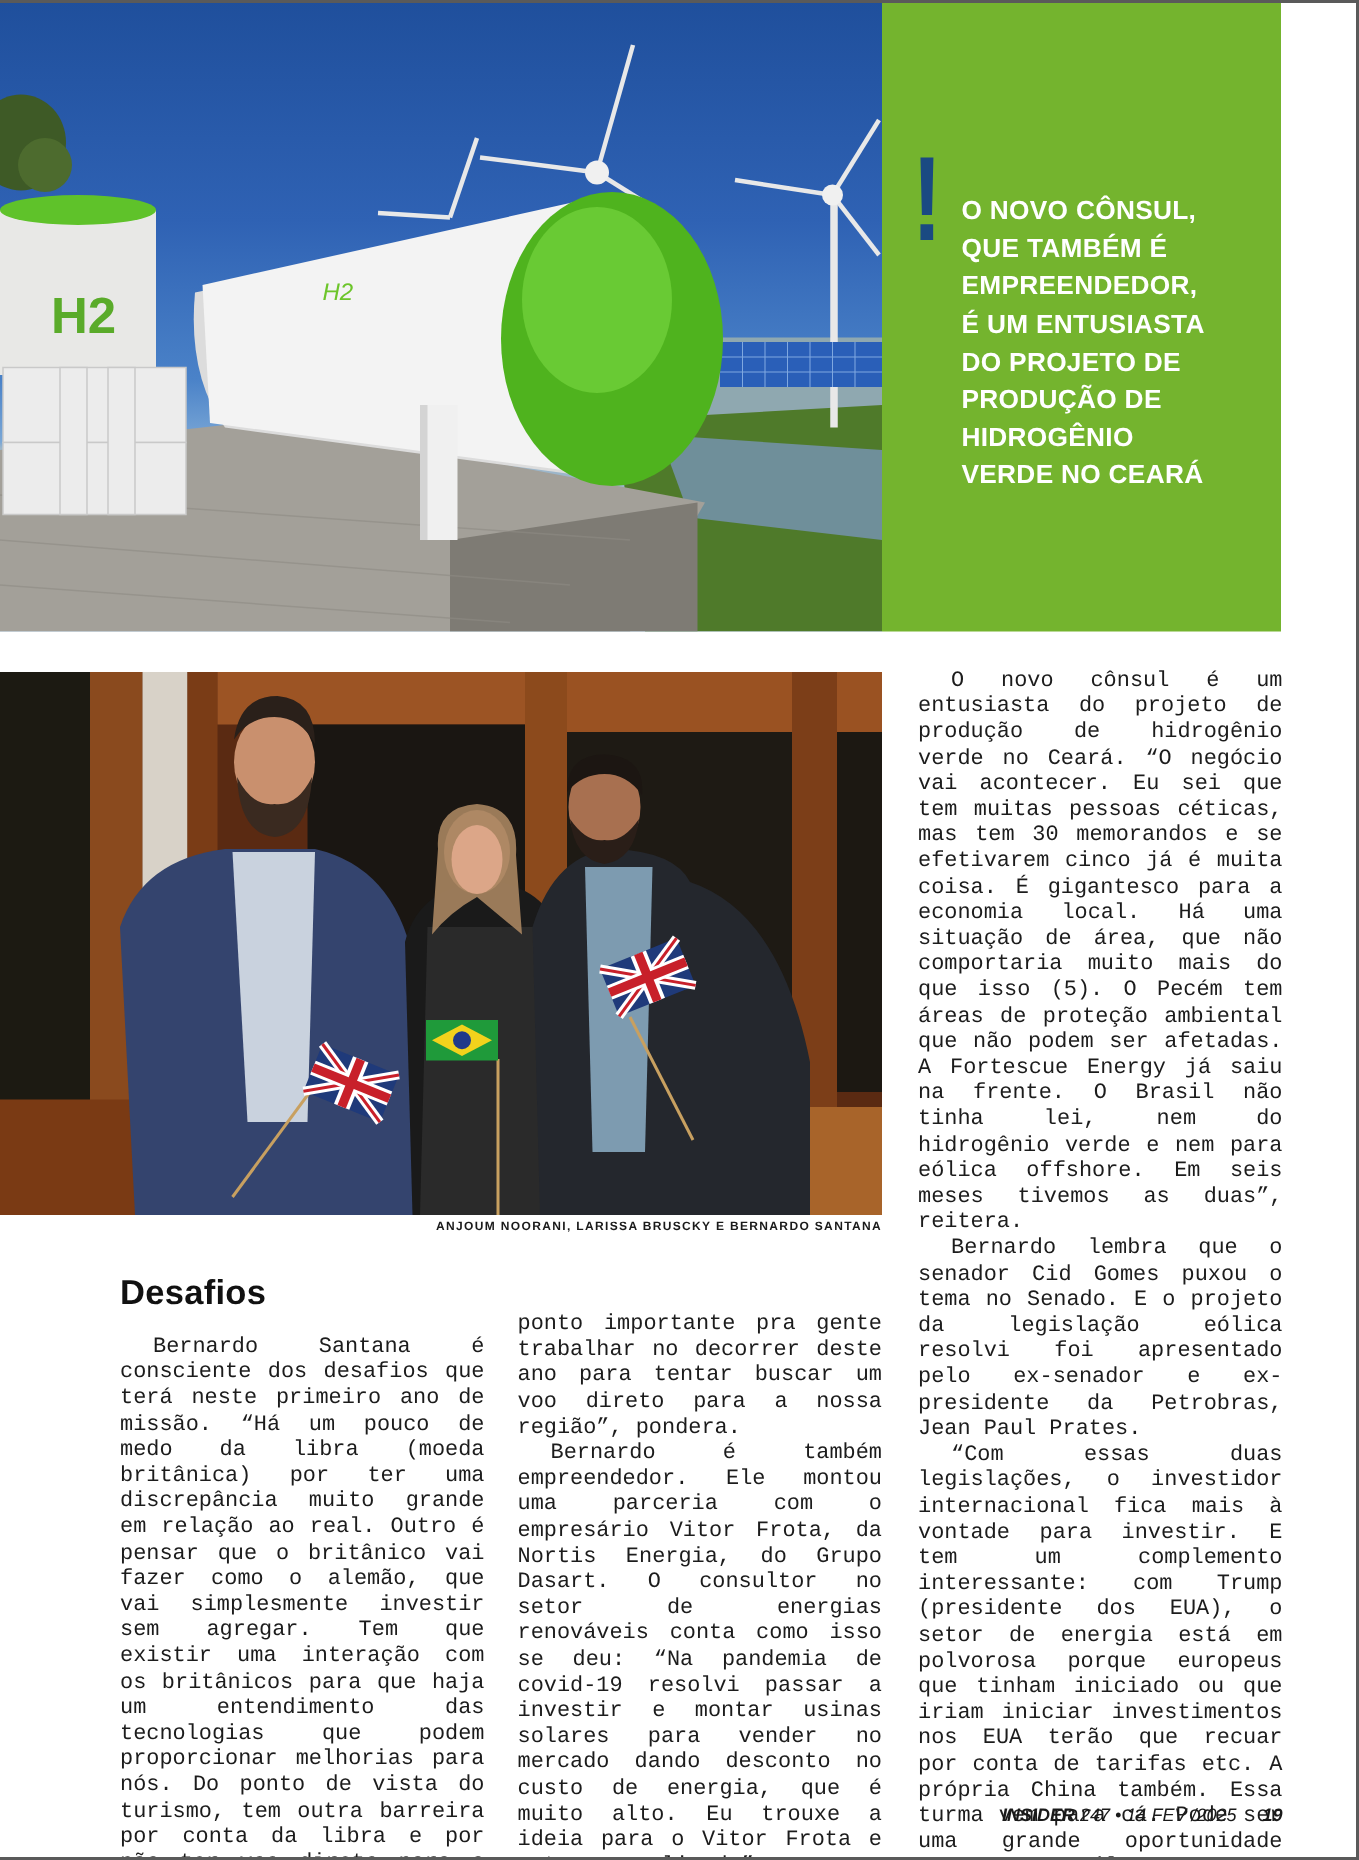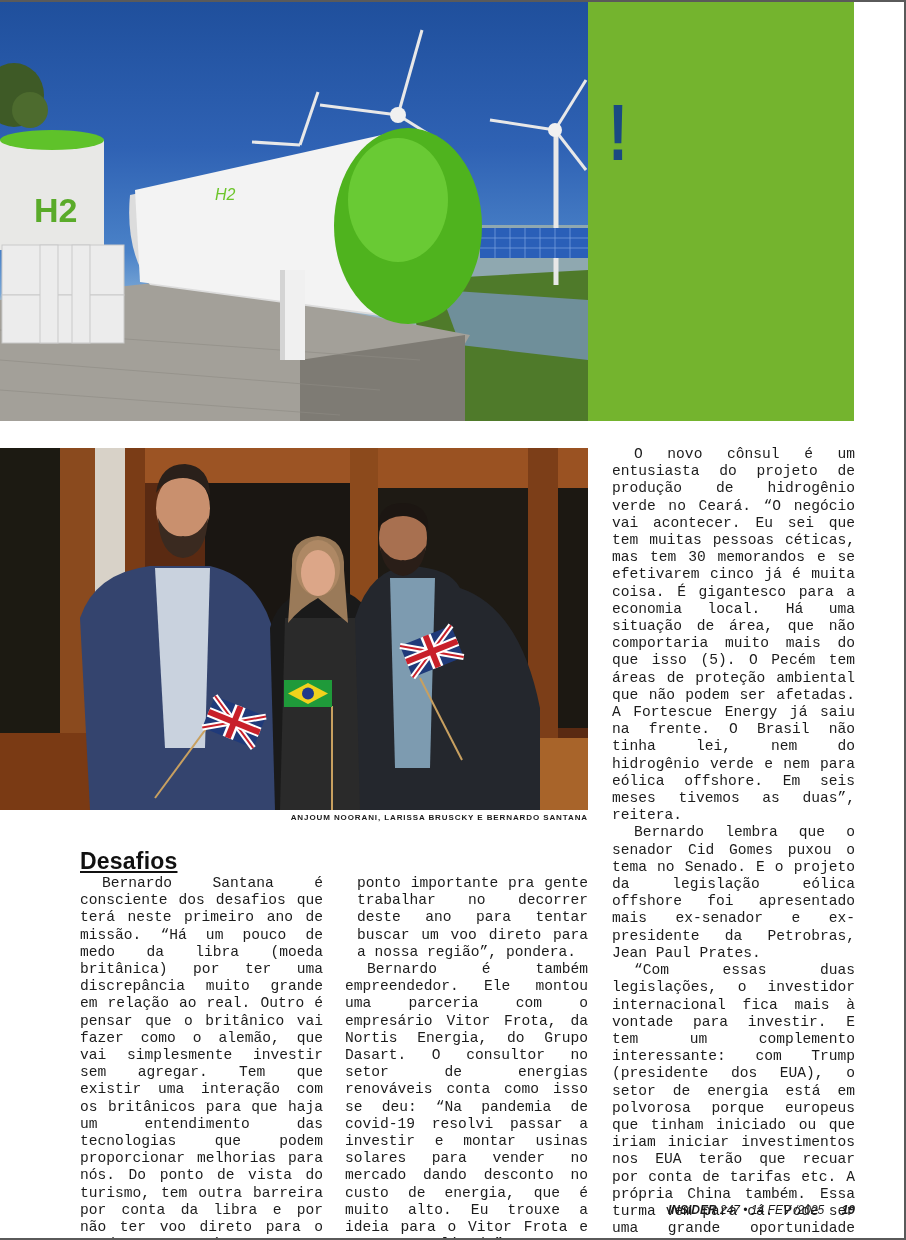--- a/index.html
+++ b/index.html
@@ -18,27 +18,27 @@
     .pq-text { position: absolute; left: 53px; top: 128px; width: 205px; font-family: "Liberation Sans", sans-serif; font-weight: bold; font-size: 17.5px; line-height: 25.2px; color: #ffffff; letter-spacing: 0.2px; white-space: pre-line; }
 
     
     .photo { position: absolute; left: 0; top: 448px; width: 588px; height: 362px; overflow: hidden; background: #2a1810; }
     .photo svg { position: absolute; left: 0; top: 0; }
     .caption { position: absolute; right: 318px; top: 813px; font-family: Liberation Sans, sans-serif; font-weight: bold; font-size: 8px; letter-spacing: 0.9px; color: #1a1a1a; white-space: nowrap; }
 
     
     .col { position: absolute; font-family: "Liberation Sans", sans-serif; font-size: 14.6px; line-height: 17.2px; color: #1c1c1c; text-align: justify; }
     .col p { text-indent: 22px; font-family: Liberation Mono, monospace; }
-    .col p.cont { text-indent: 0; margin-left: 12px; }
+    .col p.cont { text-indent: 0; }
     .heading { font-family: "Liberation Sans", sans-serif; font-weight: bold; font-size: 23px; line-height: 26px; color: #111; letter-spacing: 0.2px; }
     .col1 { left: 80px; top: 848px; width: 243px; }
     .col2 { left: 345px; top: 875px; width: 243px; }
     .col3 { left: 612px; top: 446px; width: 243px; }
     .col3 .heading { margin-bottom: 1px; }
-    .col1 .heading { margin-bottom: 1px; text-decoration: underline; }
+    .col1 .heading { margin-bottom: 16px; }
     .end-mark { display: inline-block; width: 9px; height: 9px; border-radius: 50%; background: #222; color: #fff; font-size: 7px; line-height: 9px; text-align: center; vertical-align: 0px; margin-left: 2px; text-indent: 0; }
 
     
     .footer { position: absolute; top: 1203px; right: 51px; font-family: "Liberation Sans", sans-serif; font-size: 12px; color: #1a1a1a; white-space: nowrap; font-style: italic; }
     .footer .mag { font-weight: bold; }
     .footer .pg { font-weight: bold; margin-left: 14px; }
   </style>
 </head>
 <body>
 
@@ -108,20 +108,28 @@
     <ellipse cx="398" cy="200" rx="50" ry="62" fill="#6fd03a" opacity="0.8"></ellipse>
     <text x="215" y="200" font-family="Liberation Sans, sans-serif" font-style="italic" font-size="16" fill="#6cc52a">H2</text>
 
     <rect x="280" y="270" width="25" height="90" fill="#f0f0f0"></rect>
     <rect x="280" y="270" width="5" height="90" fill="#d4d4d4"></rect>
   </svg>
 </div>
 
 <div class="pullquote">
   <div class="pq-bang">!</div>
+  <div class="pq-text">O NOVO CÔNSUL,
+QUE TAMBÉM É
+EMPREENDEDOR,
+É UM ENTUSIASTA
+DO PROJETO DE
+PRODUÇÃO DE
+HIDROGÊNIO
+VERDE NO CEARÁ</div>
 </div>
 
 <div class="photo">
   <svg width="588" height="362" viewBox="0 0 588 362">
 
     <rect x="0" y="0" width="588" height="362" fill="#5a2a12"></rect>
     <rect x="0" y="0" width="60" height="362" fill="#1c1a12"></rect>
     <rect x="60" y="0" width="35" height="362" fill="#8a4a1e"></rect>
     <rect x="95" y="0" width="30" height="362" fill="#d8d2c8"></rect>
     <rect x="125" y="0" width="20" height="362" fill="#7a3c16"></rect>
@@ -203,21 +211,21 @@
   <p>Bernardo Santana é consciente dos desafios que terá neste primeiro ano de missão. “Há um pouco de medo da libra (moeda britânica) por ter uma discrepância muito grande em relação ao real. Outro é pensar que o britânico vai fazer como o alemão, que vai simplesmente investir sem agregar. Tem que existir uma interação com os britânicos para que haja um entendimento das tecnologias que podem proporcionar melhorias para nós. Do ponto de vista do turismo, tem outra barreira por conta da libra e por não ter voo direto para o Nordeste. Este é um</p>
 </div>
 
 <div class="col col2">
   <p class="cont">ponto importante pra gente trabalhar no decorrer deste ano para tentar buscar um voo direto para a nossa região”, pondera.</p>
   <p>Bernardo é também empreendedor. Ele montou uma parceria com o empresário Vitor Frota, da Nortis Energia, do Grupo Dasart. O consultor no setor de energias renováveis conta como isso se deu: “Na pandemia de covid-19 resolvi passar a investir e montar usinas solares para vender no mercado dando desconto no custo de energia, que é muito alto. Eu trouxe a ideia para o Vitor Frota e estamos ampliando”.</p>
 </div>
 
 <div class="col col3">
   <p>O novo cônsul é um entusiasta do projeto de produção de hidrogênio verde no Ceará. “O negócio vai acontecer. Eu sei que tem muitas pessoas céticas, mas tem 30 memorandos e se efetivarem cinco já é muita coisa. É gigantesco para a economia local. Há uma situação de área, que não comportaria muito mais do que isso (5). O Pecém tem áreas de proteção ambiental que não podem ser afetadas. A Fortescue Energy já saiu na frente. O Brasil não tinha lei, nem do hidrogênio verde e nem para eólica offshore. Em seis meses tivemos as duas”, reitera.</p>
-  <p>Bernardo lembra que o senador Cid Gomes puxou o tema no Senado. E o projeto da legislação eólica offshore foi apresentado mais ex-senador e ex-presidente da Petrobras, Jean Paul Prates.</p>
+  <p>Bernardo lembra que o senador Cid Gomes puxou o tema no Senado. E o projeto da legislação eólica resolvi foi apresentado pelo ex-senador e ex-presidente da Petrobras, Jean Paul Prates.</p>
   <p><span>“Com essas duas legislações, o investidor internacional fica mais à vontade para investir. E tem um complemento interessante: com Trump (presidente dos EUA), o setor de energia está em polvorosa porque europeus que tinham iniciado ou que iriam iniciar investimentos nos EUA terão que recuar por conta de tarifas etc. A própria China também. Essa turma vem para cá. Pode ser uma grande oportunidade para o Brasil e para o Estado do Ceará. O hidrogênio verde nunca vai abastecer os americanos, eles vão sempre gerar para si próprios. Para abastecer a Europa tem que produzir aqui e mandar pra lá”.</span><span class="end-mark">✪</span></p>
 </div>
 
 <div class="footer">
   <span class="mag">INSIDER</span>
   <span>247 • 14 FEV /2025</span>
   <span class="pg">19</span>
 </div>
 
 <div class="page-border"></div>

